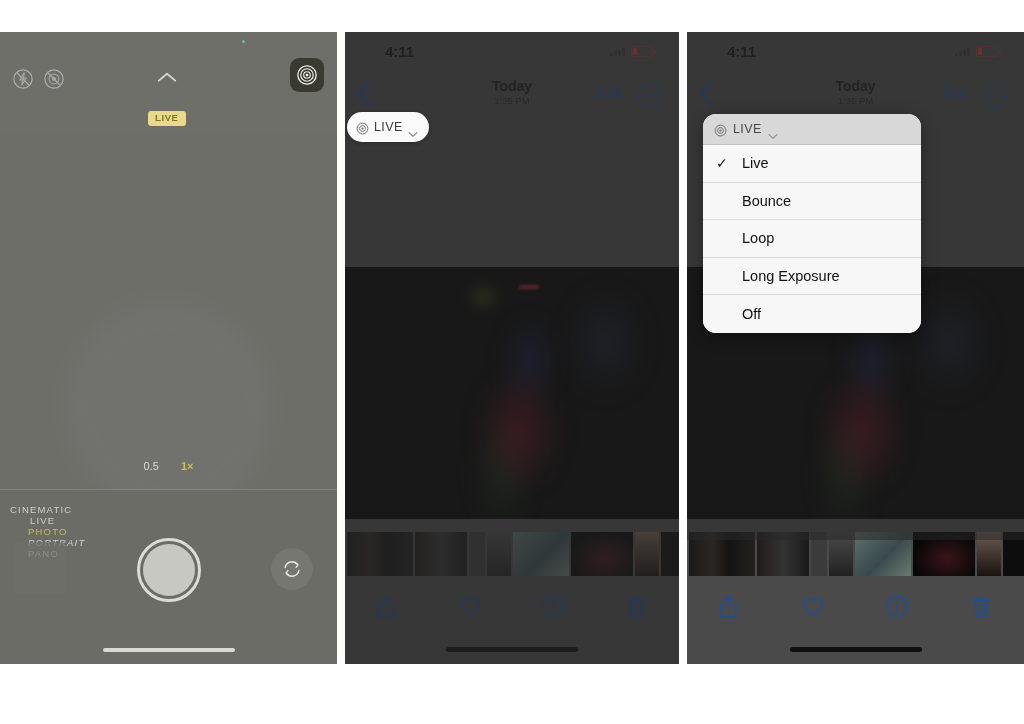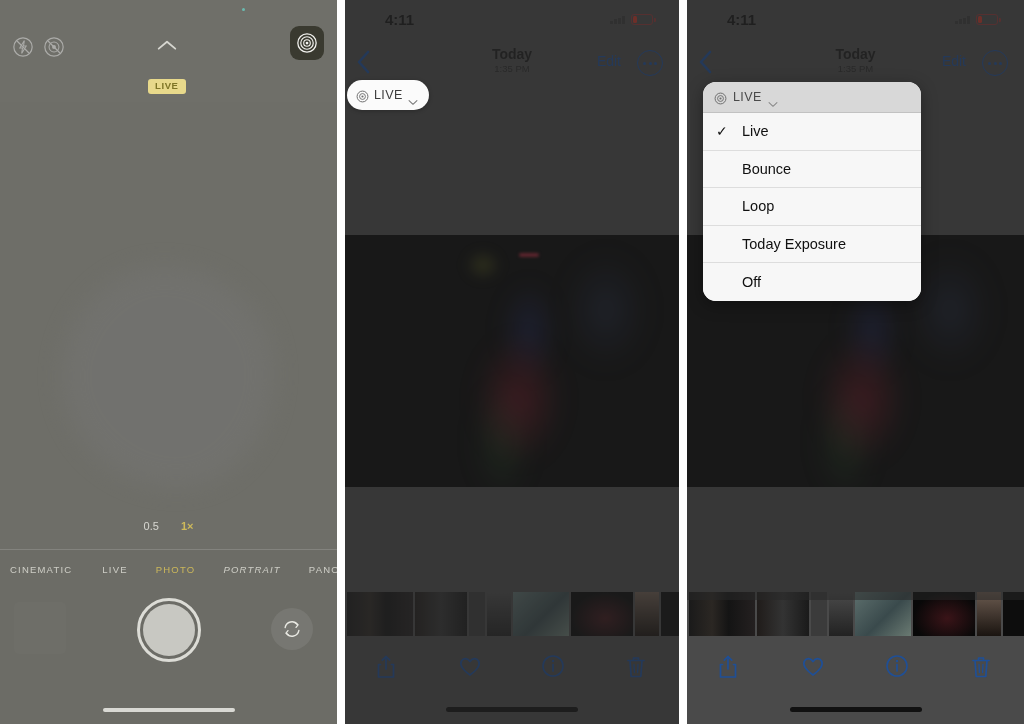--- a/index.html
+++ b/index.html
@@ -14,23 +14,24 @@
     position: relative;
     width: 1024px; height: 724px;
     background: #ffffff;
     display: flex;
     gap: 8px;
   }
 
   
   .panel {
     position: relative;
-    height: 724px;
+    height: 632px;
     overflow: hidden;
     flex: 0 0 auto;
+    margin-top: 32px;
   }
   .panel-camera { width: 337px; background: #6e6e68; }
   .panel-photos { width: 334px; background: #4a4a4a; }
   .panel-menu   { width: 337px; background: #4a4a4a; }
 
   
   .cam-topbar {
     position: absolute; top: 0; left: 0; right: 0; height: 102px;
     background: #6f6f69;
   }
@@ -87,21 +88,21 @@
   .cam-zoom-opt.active { color: #dfc758; font-weight: bold; }
   .cam-controls {
     position: absolute; left: 0; right: 0; bottom: 0; height: 175px;
     background: #6c6c66;
     border-top: 1px solid rgba(255,255,255,.16);
   }
   .cam-modes {
     position: absolute; top: 14px; left: 0; right: 0;
     display: flex; align-items: flex-start;
     font-size: 9.5px; letter-spacing: 1.2px;
-    color: #e2e2da; opacity: .82;
+    color: #e2e2da; opacity: .82; flex-direction: column;
   }
   .cam-mode { flex: 0 0 auto; white-space: nowrap; }
   .cam-mode:nth-child(1) { margin-left: 10px; }
   .cam-mode:nth-child(2) { margin-left: 30px; }
   .cam-mode:nth-child(3) { margin-left: 28px; }
   .cam-mode:nth-child(4) { margin-left: 28px; font-style: italic; }
   .cam-mode:nth-child(5) { margin-left: 28px; }
   .cam-mode.active { color: #dfc758; opacity: 1; font-weight: normal; }
   .cam-shutter {
     position: absolute; top: 48px; left: 50%; transform: translateX(-50%);
@@ -608,21 +609,21 @@
       <div class="dd-item">
         <span class="dd-check"></span>
         <span class="dd-label">Bounce</span>
       </div>
       <div class="dd-item">
         <span class="dd-check"></span>
         <span class="dd-label">Loop</span>
       </div>
       <div class="dd-item">
         <span class="dd-check"></span>
-        <span class="dd-label">Today Exposure</span>
+        <span class="dd-label">Long Exposure</span>
       </div>
       <div class="dd-item">
         <span class="dd-check"></span>
         <span class="dd-label">Off</span>
       </div>
     </div>
   </div>
 
 </div>
 

